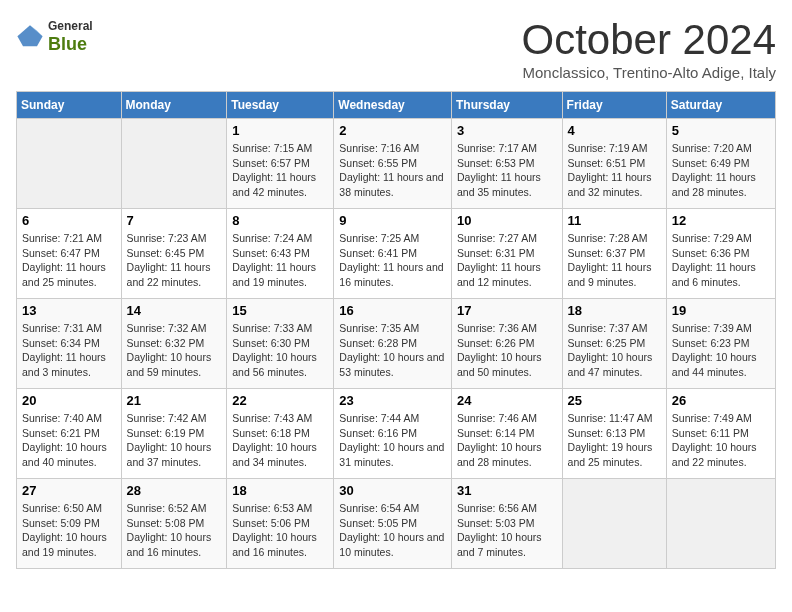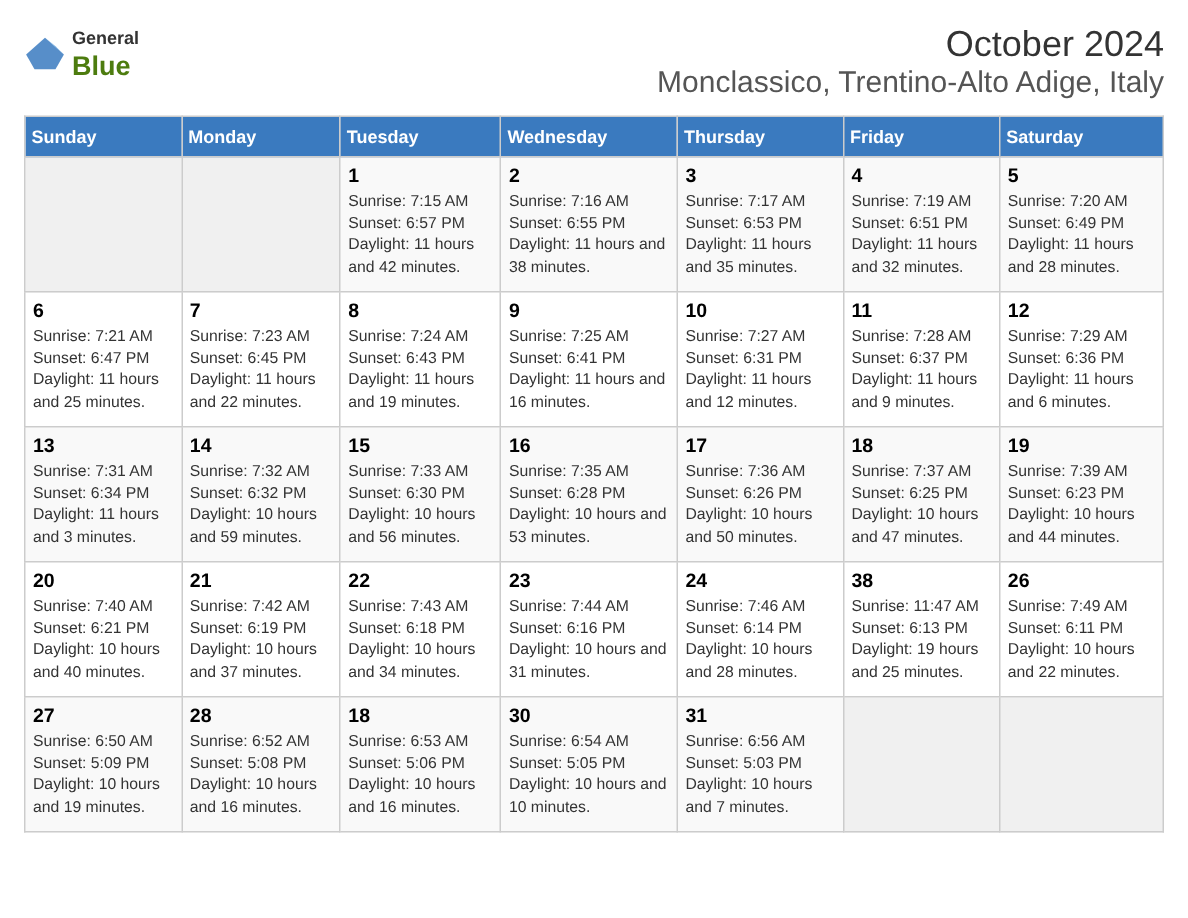--- a/index.html
+++ b/index.html
@@ -22,26 +22,26 @@
       gap: 4px;
     }
     .logo-icon {
       width: 28px;
       height: 28px;
     }
     .title-block {
       text-align: right;
     }
     .month-title {
-      font-size: 24px;
+      font-size: 42px;
       color: #333;
       font-weight: normal;
     }
     .location-title {
-      font-size: 20px;
+      font-size: 15px;
       color: #555;
     }
     table {
       width: 100%;
       border-collapse: collapse;
       font-size: 11px;
       padding-left: 12px;
     }
     thead tr {
       background-color: #3a7abf;
@@ -311,21 +311,21 @@
       </td>
         <td>
         <span class="day-number">24</span>
         <div class="day-info">
           <span>Sunrise: 7:46 AM</span><br>
           <span>Sunset: 6:14 PM</span><br>
           <span>Daylight: 10 hours and 28 minutes.</span>
         </div>
       </td>
         <td>
-        <span class="day-number">38</span>
+        <span class="day-number">25</span>
         <div class="day-info">
           <span>Sunrise: 11:47 AM</span><br>
           <span>Sunset: 6:13 PM</span><br>
           <span>Daylight: 19 hours and 25 minutes.</span>
         </div>
       </td>
         <td>
         <span class="day-number">26</span>
         <div class="day-info">
           <span>Sunrise: 7:49 AM</span><br>

